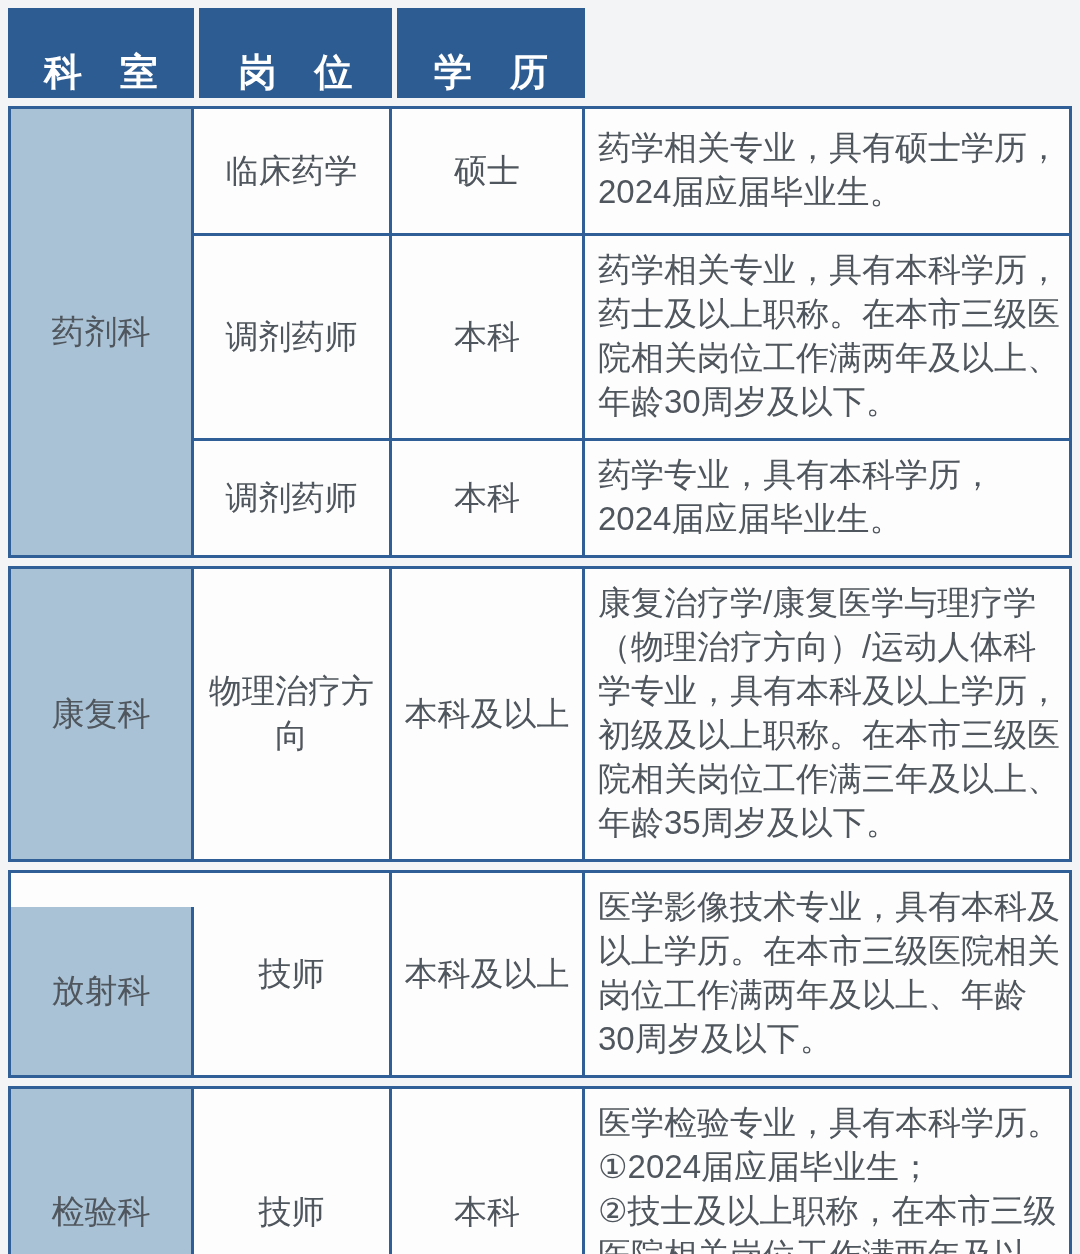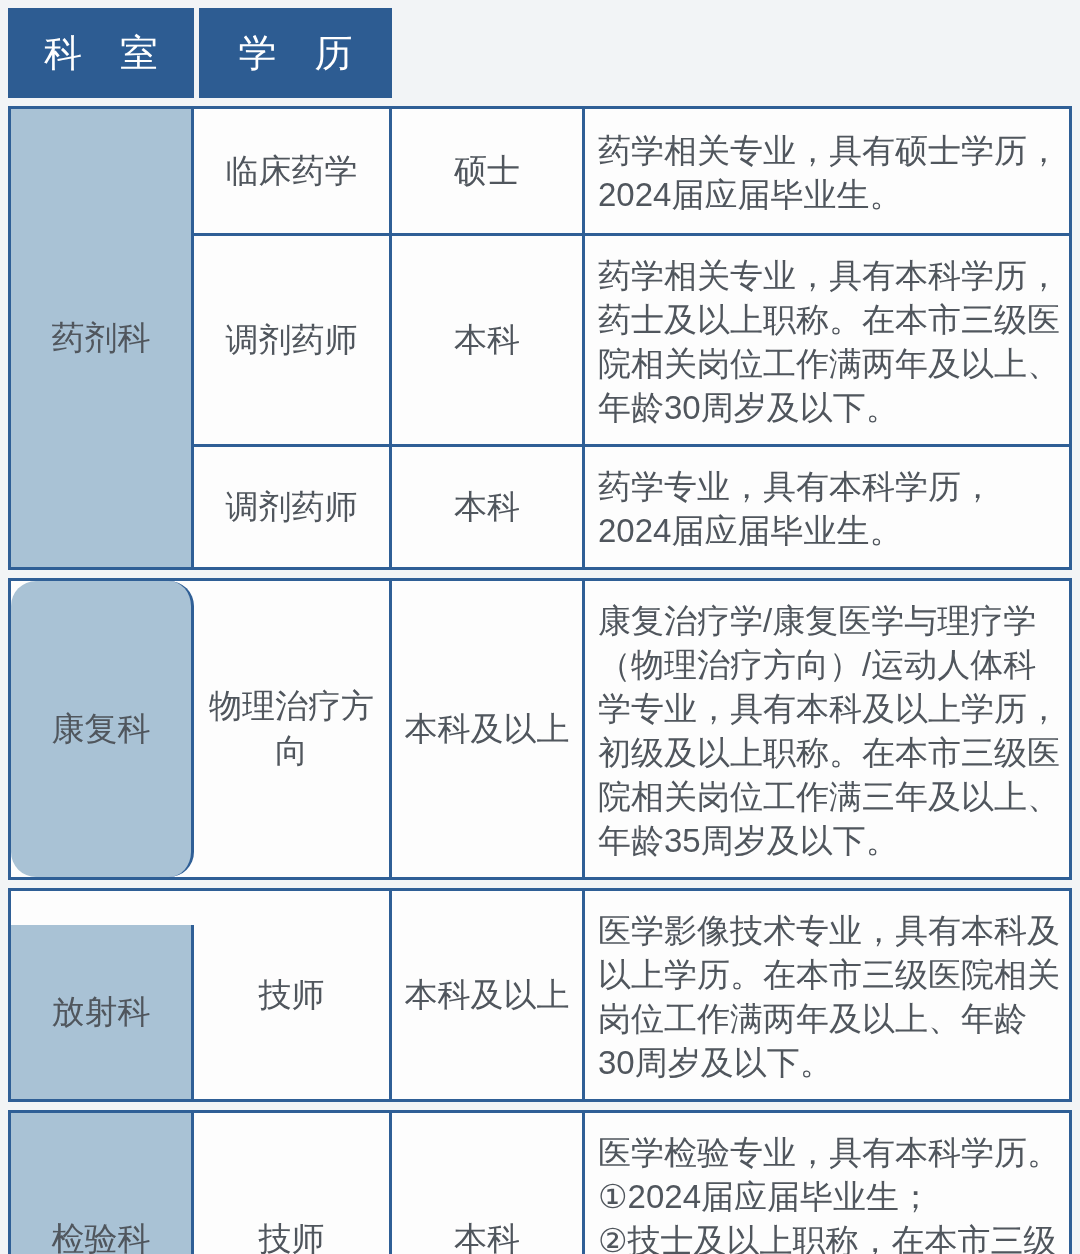--- a/index.html
+++ b/index.html
@@ -27,23 +27,23 @@
   .header-row{
     display:grid;
     grid-template-columns:186px 198px 193px 1fr;
     height:90px;
     margin-bottom:8px;
   }
   .header-cell{
     background:var(--header-bg);
     color:var(--header-text);
     font-size:38px;
-    font-weight:normal;
+    font-weight:bold;
     display:flex;
-    align-items:center;
+    align-items:flex-end;
     justify-content:center;
     text-align:center;
   }
   .header-cell + .header-cell{
     border-left:5px solid var(--page-bg);
   }
   
   .section{
     display:grid;
     grid-template-columns:183px 198px 193px 1fr;
@@ -64,33 +64,36 @@
     border-right:3px solid var(--border);
     text-align:center;
   }
   .pos-cell{border-right:3px solid var(--border);}
   .edu-cell{border-right:3px solid var(--border);text-align:right;}
   .req-cell{
     justify-content:flex-start;
     text-align:left;
     font-size:33px;
     line-height:44px;
-    padding:18px 8px 14px 13px;
+    padding:12px 8px 14px 13px;
   }
   .req-cell span{white-space:pre-wrap;}
   .bt{border-top:3px solid var(--border);}
 </style>
 </head>
 <body>
 
 <div class="table-wrap">
 
   <div class="header-row">
     <div class="header-cell">
       <span>科　室</span>
+    </div>
+    <div class="header-cell">
+      <span>岗　位</span>
     </div>
     <div class="header-cell">
       <span>学　历</span>
     </div>
   </div>
 
   <div>
       <div class="section" style="grid-template-rows: minmax(124px, auto) minmax(193px, auto) minmax(117px, auto);">
         <div class="cell dept-cell" style="grid-row: 1 / span 3;">
           <span>药剂科</span>
@@ -117,21 +120,21 @@
           <span>调剂药师</span>
         </div>
         <div class="cell edu-cell bt">
           <span>本科</span>
         </div>
         <div class="cell req-cell bt">
           <span>药学专业，具有本科学历，2024届应届毕业生。</span>
         </div>
       </div>
       <div class="section" style="grid-template-rows: minmax(273px, auto);">
-        <div class="cell dept-cell" style="grid-row: 1 / span 1; border-radius: 25px;">
+        <div class="cell dept-cell" style="grid-row: 1 / span 1;">
           <span>康复科</span>
         </div>
         <div class="cell pos-cell">
           <span>物理治疗方向</span>
         </div>
         <div class="cell edu-cell">
           <span>本科及以上</span>
         </div>
         <div class="cell req-cell">
           <span>康复治疗学/康复医学与理疗学（物理治疗方向）/运动人体科学专业，具有本科及以上学历，初级及以上职称。在本市三级医院相关岗位工作满三年及以上、年龄35周岁及以下。</span>

